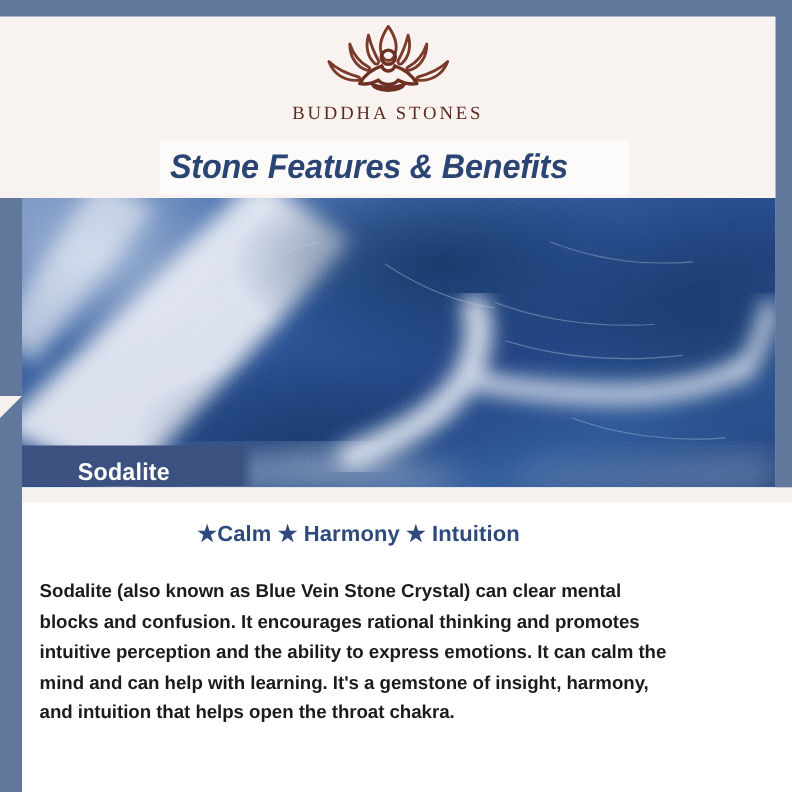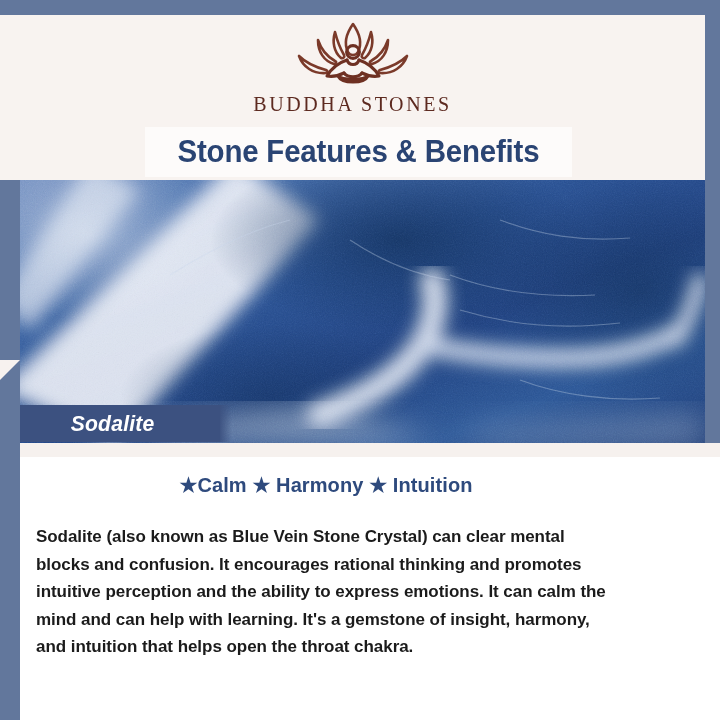--- a/index.html
+++ b/index.html
@@ -69,35 +69,36 @@
     align-items: center;
   }
   .logo-mark {
     width: 150px;
     height: 72px;
     display: block;
   }
   .logo-text {
     margin-top: 3px;
     font-family: "Liberation Serif", serif;
-    font-size: 20px;
+    font-size: 17px;
     letter-spacing: 2.6px;
     color: #5d2a20;
     font-weight: 400;
   }
 
   
   .title-band {
     position: absolute;
     left: 145px; top: 127px;
     width: 427px; height: 50px;
     background: #fdfbfa;
     display: flex;
     align-items: center;
-    justify-content: center;
+    justify-content: flex-start;
+    font-style: italic;
   }
   .title-text {
     font-family: "Liberation Sans Narrow", "Liberation Sans", sans-serif;
     font-size: 31px;
     font-weight: bold;
     color: #2a4473;
     letter-spacing: -0.2px;
     transform: scaleX(0.95);
     white-space: nowrap;
   }
@@ -112,22 +113,21 @@
   }
   .stone-photo svg { display: block; }
 
   
   .stone-label-bar {
     position: absolute;
     left: 20px; top: 405px;
     width: 200px; height: 37px;
     background: #3c5180;
     display: flex;
-    align-items: center;
-    font-style: italic;
+    align-items: flex-end;
   }
   .stone-label-bar::after {
     content: "";
     position: absolute;
     right: -12px; top: 0;
     width: 12px; height: 37px;
     background: linear-gradient(to right, rgba(60,81,128,0.92), rgba(60,81,128,0));
   }
   .stone-label-text {
     margin-left: 49px;

